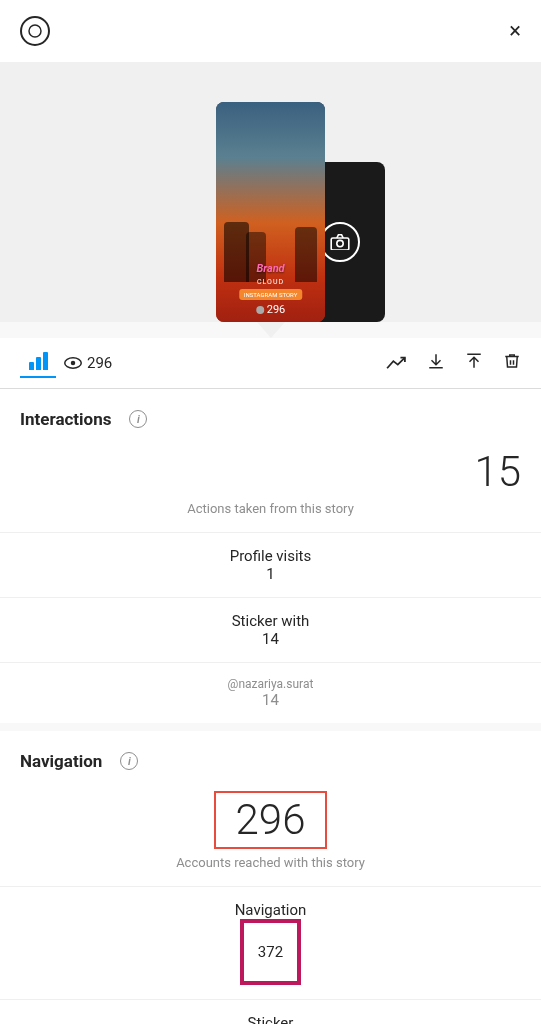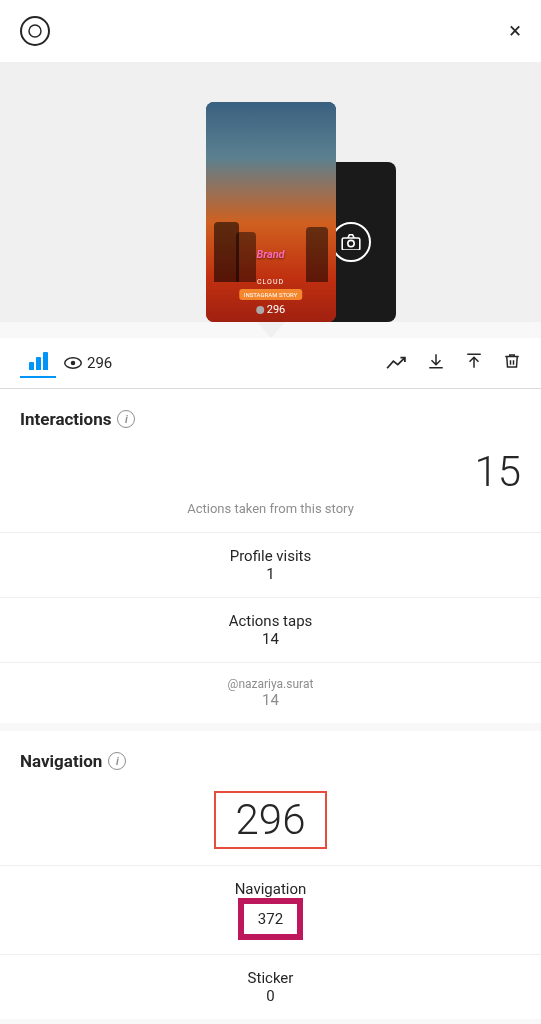--- a/index.html
+++ b/index.html
@@ -51,21 +51,21 @@
     }
 
     .story-card-wrapper {
       display: flex;
       justify-content: center;
       align-items: flex-end;
       position: relative;
     }
 
     .story-main {
-      width: 130px;
+      width: 109px;
       height: 220px;
       border-radius: 8px;
       background: linear-gradient(160deg, #2a4a6b 0%, #1a2a4a 30%, #e06030 60%, #c04020 100%);
       position: relative;
       overflow: hidden;
       z-index: 2;
       display: flex;
       flex-direction: column;
       justify-content: flex-end;
     }
@@ -92,21 +92,21 @@
       font-style: italic;
       text-shadow: 0 1px 2px rgba(0,0,0,0.5);
       white-space: nowrap;
     }
 
     .story-brand-line2 {
       font-size: 7px;
       color: #fff;
       letter-spacing: 1px;
       text-transform: uppercase;
-      margin-top: 17px;
+      margin-top: 3px;
       white-space: nowrap;
     }
 
     .story-tag {
       position: absolute;
       bottom: 22px;
       left: 50%;
       transform: translateX(-50%);
       background: rgba(255,150,50,0.85);
       color: #fff;
@@ -238,21 +238,21 @@
     
     .content {
       background: #fff;
       padding: 0;
     }
 
     
     .section-header {
       display: flex;
       align-items: center;
-      gap: 6px;
+      gap: 18px;
       padding: 20px 20px 12px 20px;
     }
 
     .section-title {
       font-size: 17px;
       font-weight: 700;
       color: #262626;
     }
 
     .info-circle {
@@ -325,22 +325,22 @@
     }
 
     .stat-value-grey {
       font-size: 15px;
       color: #8e8e8e;
     }
 
     .stat-value-highlighted {
       font-size: 15px;
       color: #262626;
-      border: 6px solid #be185d;
-      padding: 6px 14px;
+      border: 4px solid #be185d;
+      padding: 20px 14px;
     }
 
     .divider {
       height: 8px;
       background: #f8f8f8;
     }
 
     
     .eye-svg {
       display: inline-block;
@@ -458,40 +458,41 @@
     <div class="big-number">15</div>
     <div class="big-number-sub">Actions taken from this story</div>
   </div>
 
   <div class="stat-row">
     <span class="stat-label">Profile visits</span>
     <span class="stat-value">1</span>
   </div>
 
   <div class="stat-row">
-    <span class="stat-label">Actions taps</span>
+    <span class="stat-label">Sticker with</span>
     <span class="stat-value">14</span>
   </div>
 
   <div class="stat-row">
     <span class="stat-sublabel">@nazariya.surat</span>
     <span class="stat-value-grey">14</span>
   </div>
 
   <div class="divider"></div>
 
   <div class="section-header">
     <span class="section-title">Navigation</span>
     <div class="info-circle">i</div>
   </div>
 
   <div class="big-number-block">
     <div style="display:inline-block;">
       <span class="big-number-highlighted">296</span>
     </div>
+    <div class="big-number-sub">Accounts reached with this story</div>
   </div>
 
   <div class="stat-row">
     <span class="stat-label">Navigation</span>
     <span class="stat-value-highlighted">372</span>
   </div>
 
   <div class="stat-row">
     <span class="stat-label">Sticker</span>
     <span class="stat-value">0</span>

